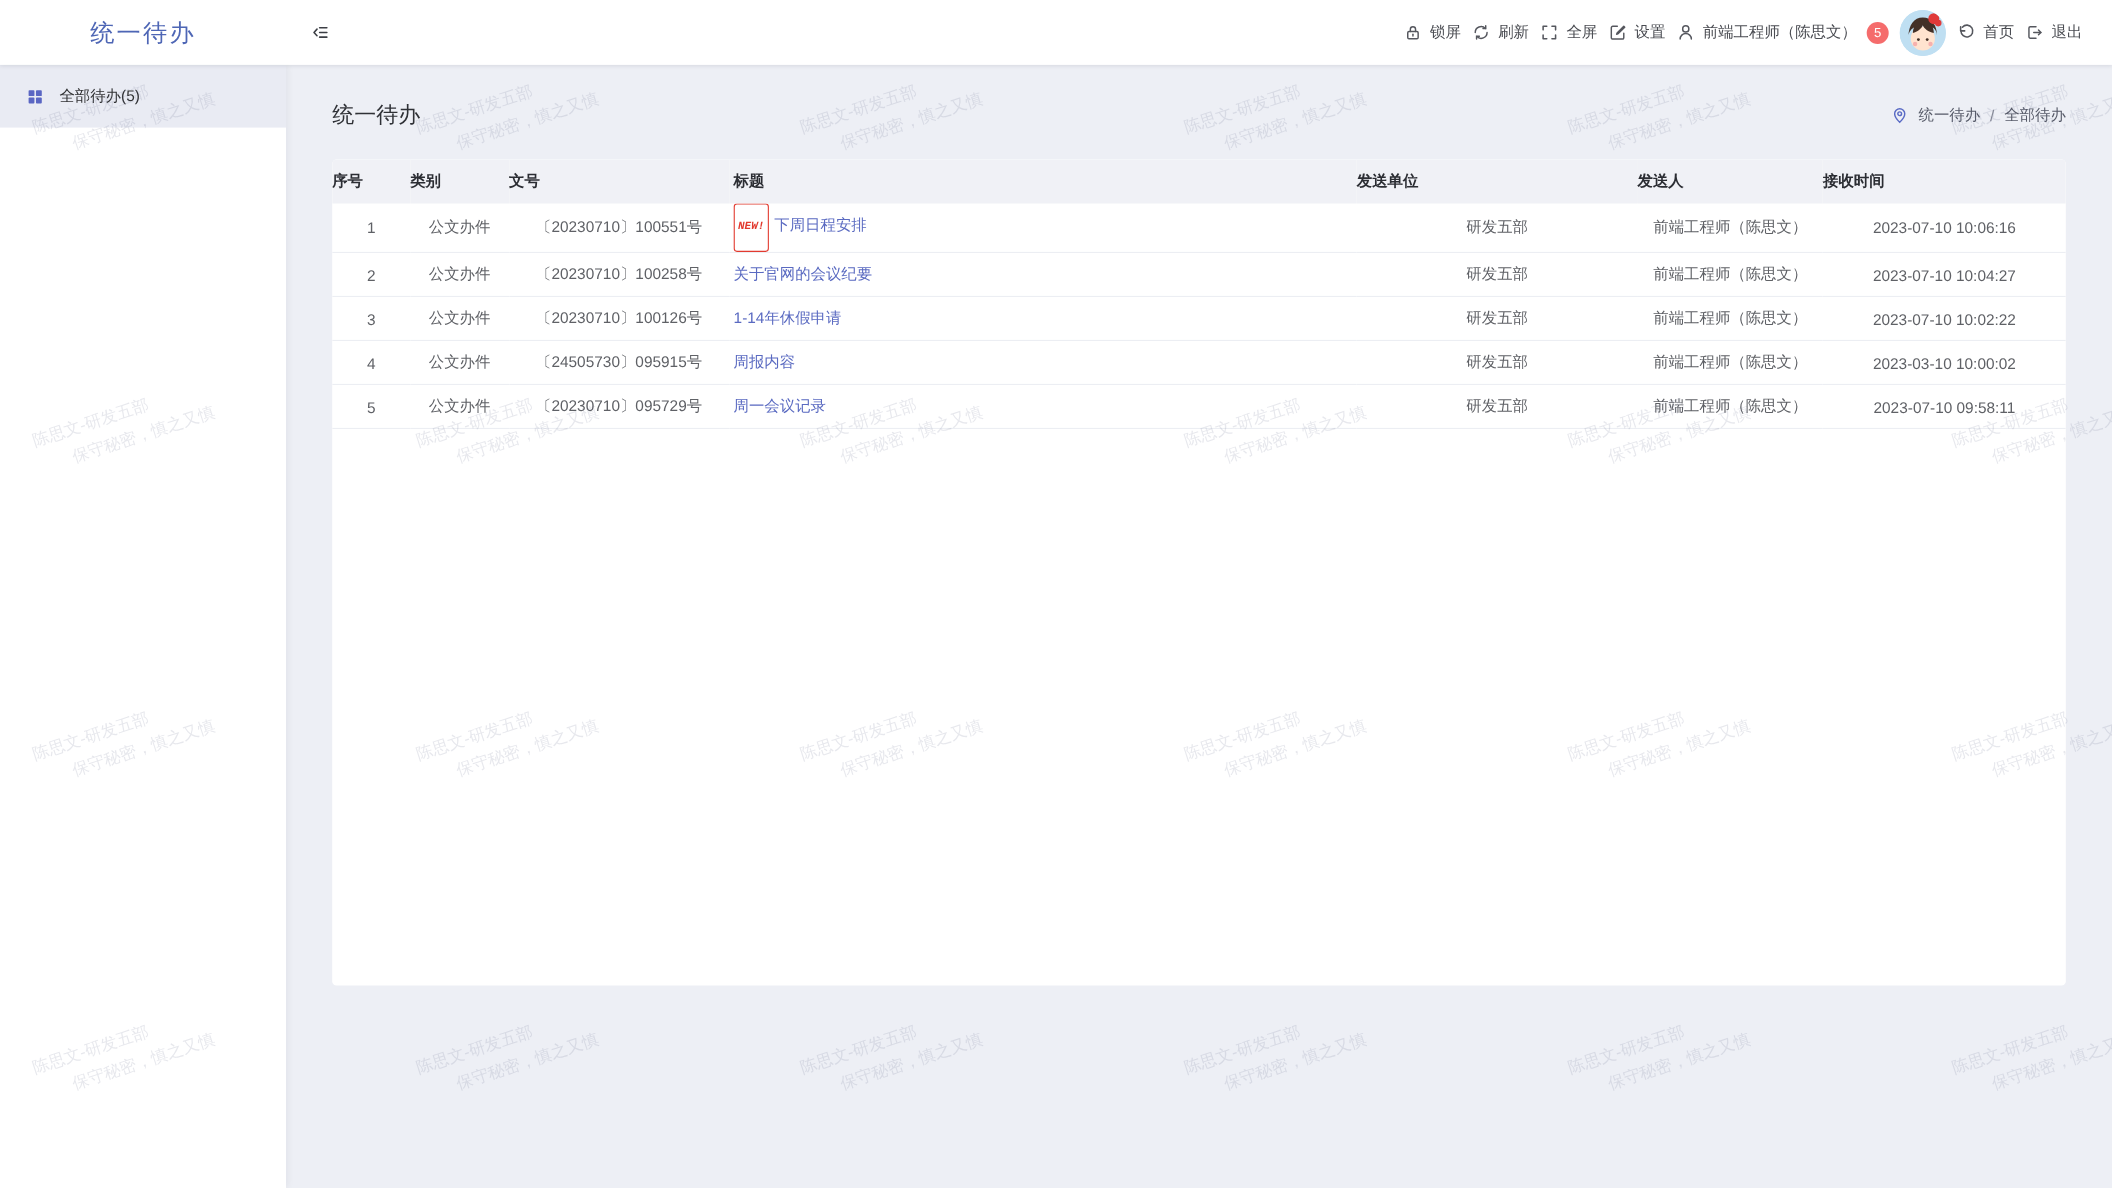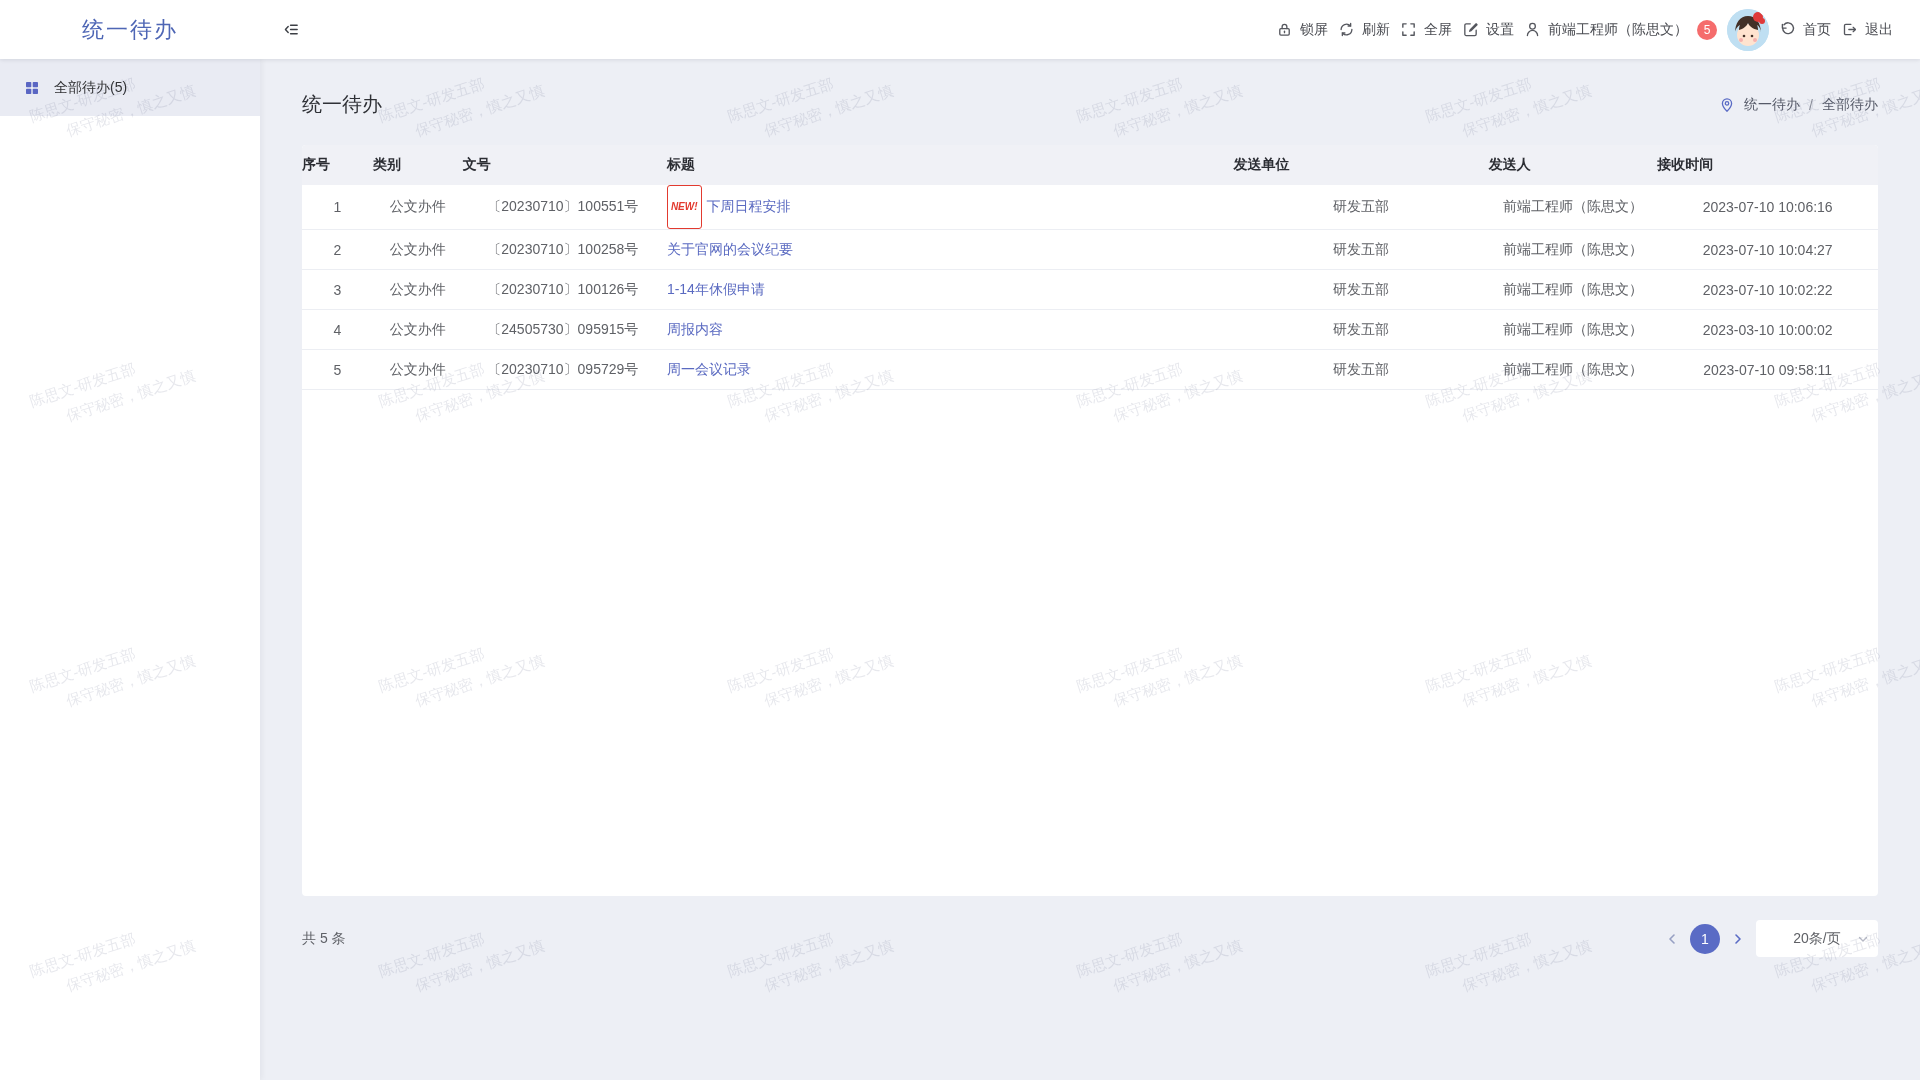--- a/index.html
+++ b/index.html
@@ -39,21 +39,21 @@
 
   
   .card { margin-top:27px; background:#fff; border-radius:4px; height:751px; overflow:hidden; }
   table { width:100%; border-collapse:collapse; font-size:14px; color:#5f6166; table-layout:fixed; }
   thead th { background:#f0f1f6; height:40px; font-weight:bold; color:#2b2d33; text-align:left; }
   thead th.al { text-align:left; padding-left:4px; }
   tbody td { height:40px; text-align:center; border-bottom:1px solid #eceef3; white-space:nowrap; overflow:hidden; }
   tbody td.al { text-align:left; padding-left:4px; }
   .doc-link { color:#5a6ac1; text-decoration:none; cursor:pointer; }
   .new-badge { display:inline-block; border:1px solid #e23a2f; color:#e23a2f; font-size:10px; font-weight:bold;
-               font-style:italic; border-radius:3px; padding:14px 3px; margin-right:5px; line-height:14px; vertical-align:1px; }
+               font-style:italic; border-radius:3px; padding:14px 3px; margin-right:5px; line-height:14px; vertical-align:1px;font-family:Liberation Mono, monospace; }
 
   
   .pager-row { margin-top:24px; display:flex; align-items:center; font-size:14px; color:#5e6066; }
   .pager-right { margin-left:auto; display:flex; align-items:center; gap:12px; }
   .pg-arrow { display:flex; align-items:center; cursor:pointer; }
   .pg-prev { color:#97a0c3; }
   .pg-next { color:#5a6bc5; }
   .page-circle { width:30px; height:30px; border-radius:50%; background:#5a6bc5; color:#fff;
                  display:flex; align-items:center; justify-content:center; font-size:14px; cursor:pointer; }
   .page-size { position:relative; width:122px; height:37px; background:#fff; border-radius:4px;
@@ -278,44 +278,20 @@
     <td>〔20230710〕095729号</td>
     <td class="al"><a class="doc-link">周一会议记录</a></td>
     <td>研发五部</td>
     <td>前端工程师（陈思文）</td>
     <td>2023-07-10 09:58:11</td>
   </tr>
 </tbody>
       </table>
     </div>
 
-    <div class="pager-row">
-      <span>共 5 条</span>
-      <div class="pager-right">
-        <span class="pg-arrow pg-prev">
-          <svg width="12" height="12" viewBox="0 0 12 12" fill="none" stroke="currentColor" stroke-width="1.6" stroke-linecap="round" stroke-linejoin="round">
-              <path d="M8 2 4 6l4 4"></path>
-            </svg>
-        </span>
-        <span class="page-circle">1</span>
-        <span class="pg-arrow pg-next">
-          <svg width="12" height="12" viewBox="0 0 12 12" fill="none" stroke="currentColor" stroke-width="1.6" stroke-linecap="round" stroke-linejoin="round">
-              <path d="m4 2 4 4-4 4"></path>
-            </svg>
-        </span>
-        <span class="page-size">
-          <span>20条/页</span>
-          <span class="chev">
-            <svg width="12" height="12" viewBox="0 0 12 12" fill="none" stroke="currentColor" stroke-width="1.4" stroke-linecap="round" stroke-linejoin="round">
-                <path d="m2.5 4.5 3.5 3.5 3.5-3.5"></path>
-              </svg>
-          </span>
-        </span>
-      </div>
-    </div>
 
   </main>
 </div>
 
 <div class="watermark-layer">
     <div class="wm" style="left: 30px; top: 78px;">
       <div>陈思文-研发五部</div>
       <div class="l2">保守秘密，慎之又慎</div>
     </div>
     <div class="wm" style="left: 379px; top: 78px;">

